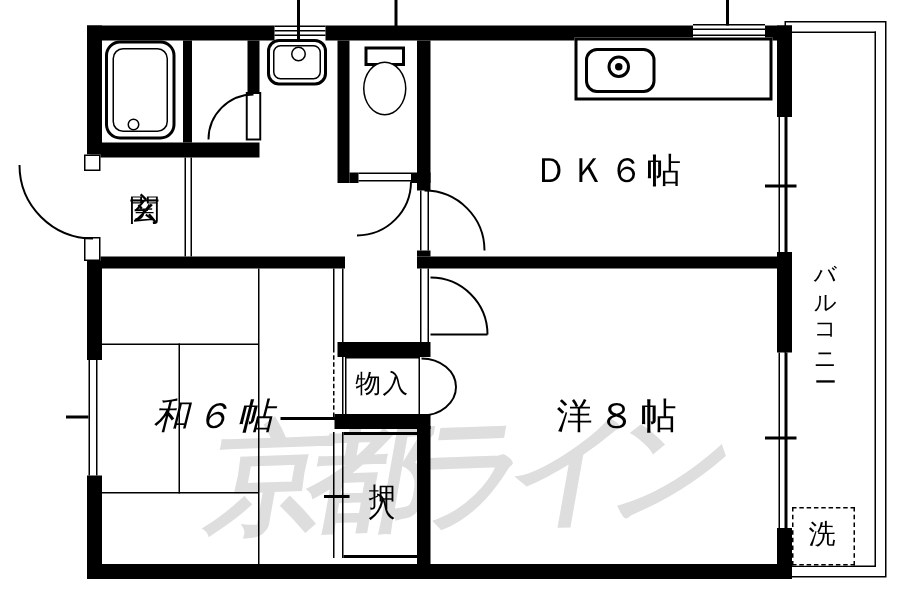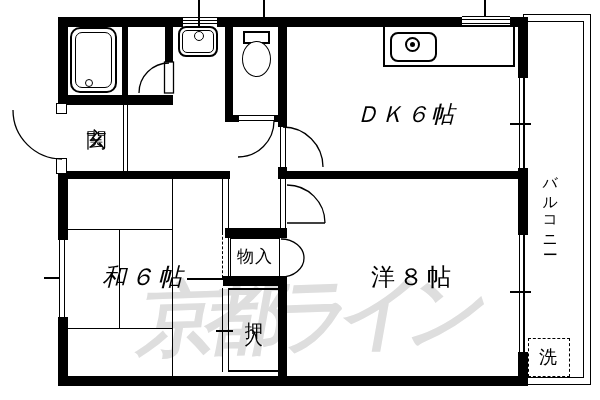--- a/index.html
+++ b/index.html
@@ -128,21 +128,21 @@
     <rect x="164.5" y="62" width="9" height="31" fill="#fff"></rect>
     <path d="M 139,93 A 30 30 0 0 1 169,63"></path>
     <path d="M 274,121 A 36 36 0 0 1 238,157"></path>
     <path d="M 283,127 A 40 40 0 0 1 323,167"></path>
     <path d="M 287,185 A 38 38 0 0 1 325,223"></path>
     <path d="M 287,223 L 325,223"></path>
     <path d="M 281,239 A 23 19 0 0 1 304,258"></path>
     <path d="M 281,277 A 23 19 0 0 0 304,258"></path>
   </svg>
 
-  <div class="lbl z4" style="left:356px;top:101px;font-size:23px;letter-spacing:2px;font-style:italic;">ＤＫ６帖</div>
+  <div class="lbl z4" style="left:356px;top:101px;font-size:23px;letter-spacing:2px;">ＤＫ６帖</div>
   <div class="lbl z4" style="left:102px;top:264px;font-size:24px;letter-spacing:4px;font-style:italic;">和６帖</div>
   <div class="lbl z4" style="left:371px;top:264px;font-size:24px;letter-spacing:4px;">洋８帖</div>
   <div class="lbl vert z4" style="left:85px;top:112px;font-size:20px;letter-spacing:3px;">玄関</div>
   <div class="lbl z4" style="left:237px;top:247px;font-size:17px;letter-spacing:1px;">物入</div>
   <div class="lbl vert z4" style="left:243px;top:308px;font-size:18px;letter-spacing:5px;">押入</div>
   <div class="lbl vert z4" style="left:541px;top:166px;font-size:15px;letter-spacing:3px;">バルコニー</div>
   <div class="lbl z4" style="left:539px;top:347px;font-size:18px;">洗</div>
 
 </div>
 

